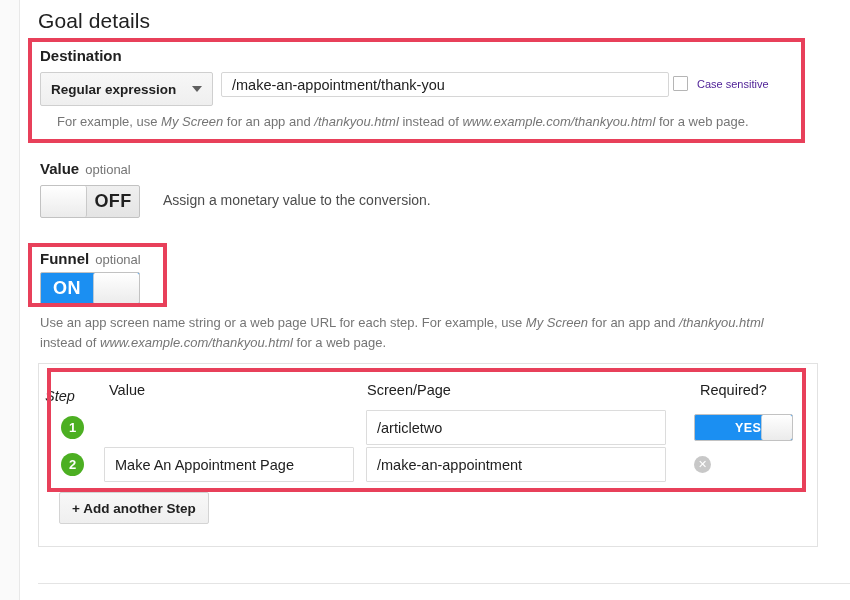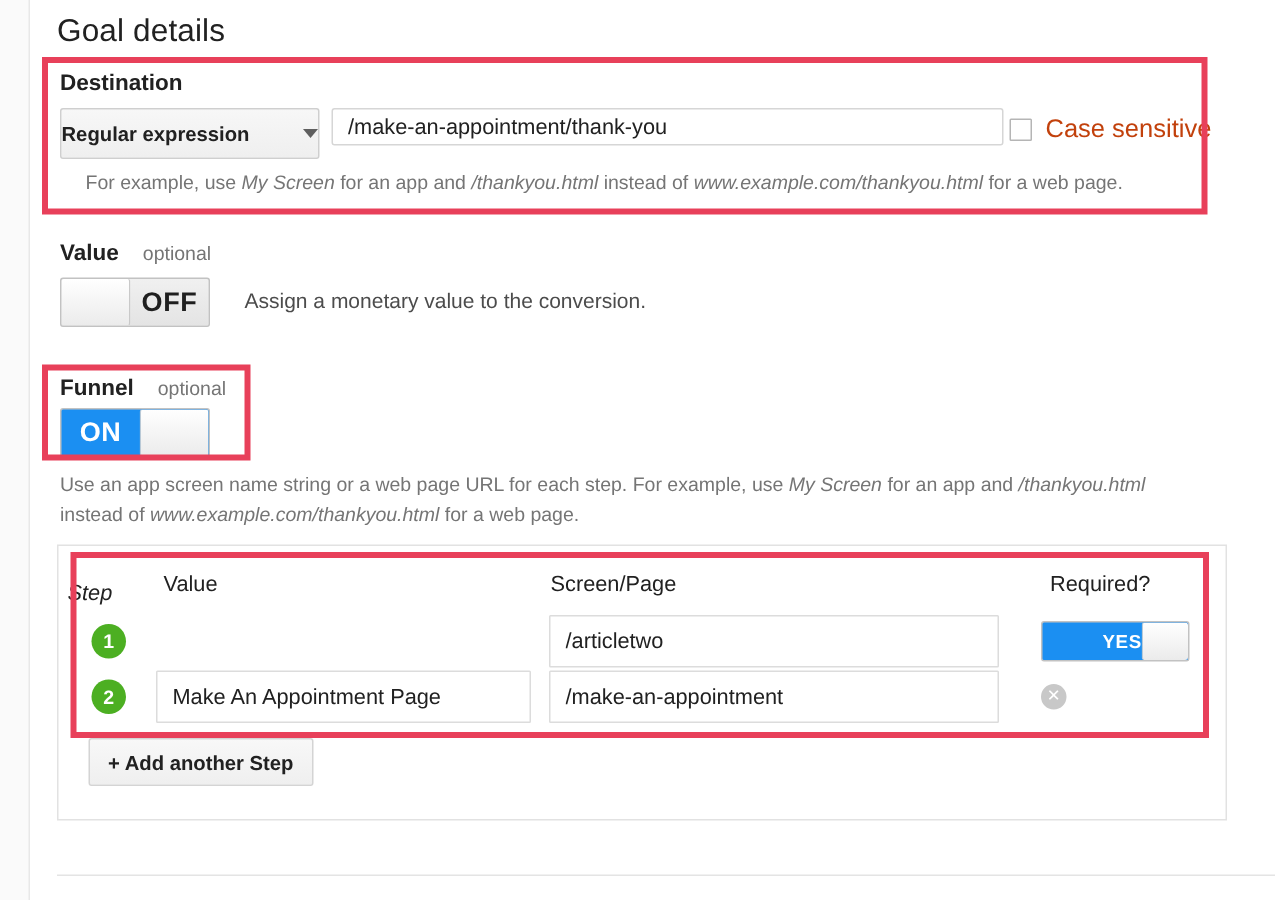--- a/index.html
+++ b/index.html
@@ -44,37 +44,37 @@
   }
   #redbox-destination { left:7px;  top:38px;  width:777px; height:105px; }
   #redbox-funnel      { left:7px;  top:243px; width:139px; height:64px;  }
   #redbox-steps       { left:26px; top:368px; width:759px; height:124px; }
 
   
   .field-label {
     font-size:15px; font-weight:bold; color:#212121;
   }
   .optional-tag {
-    font-size:13px; font-weight:normal; color:#757575; margin-left:16px;
+    font-size:13px; font-weight:normal; color:#757575; margin-left:6px;
   }
   .help-text {
     font-size:13px; color:#757575; line-height:1.55;
   }
   .help-text i { font-style:italic; }
 
   
   #destination-label { position:absolute; left:19px; top:47px; }
 
   #match-type-select {
     position:absolute; left:19px; top:72px;
     width:173px; height:34px;
     background:linear-gradient(#f7f7f7,#efefef);
     border:1px solid #cfcfcf; border-radius:2px;
     font-size:13.5px; font-weight:bold; color:#212121;
-    display:flex; align-items:center; padding:0 0;
+    display:flex; align-items:center; padding:0 10px;
     cursor:pointer;
   }
   #match-type-select .sel-text { flex:1; }
   .caret-down {
     width:0;height:0;border-left:5px solid transparent;
     border-right:5px solid transparent;border-top:6px solid #5f5f5f;
     margin-left:6px;
   }
 
   #destination-input {
@@ -87,21 +87,21 @@
   }
 
   #case-sensitive-wrap {
     position:absolute; left:652px; top:76px;
     display:flex; align-items:center; gap:9px;
   }
   .checkbox-box {
     width:15px;height:15px;border:1px solid #b5b5b5;border-radius:1px;
     background:#fff; cursor:pointer;
   }
-  #case-sensitive-label { font-size:17px; color:#c2410c; }
+  #case-sensitive-label { font-size:11px; color:#4c1d95; }
 
   #destination-help { position:absolute; left:36px; top:112px; width:740px; }
 
   
   #value-label { position:absolute; left:19px; top:160px; }
   #value-toggle { position:absolute; left:19px; top:185px; }
   #value-help { position:absolute; left:142px; top:192px; font-size:14px; color:#4c4c4c; }
 
   
   .toggle {

